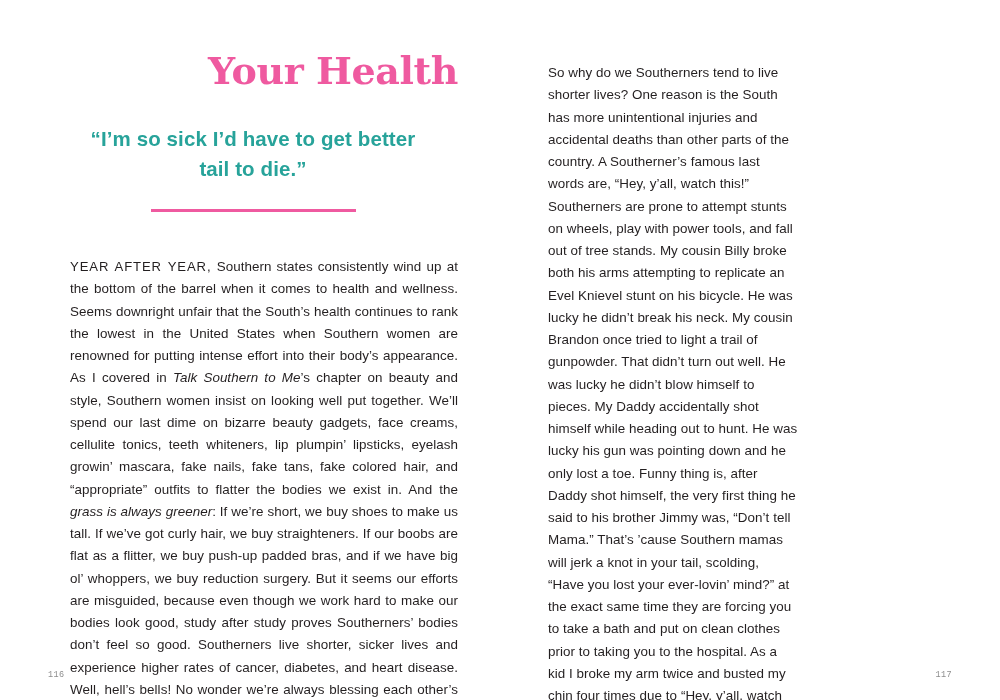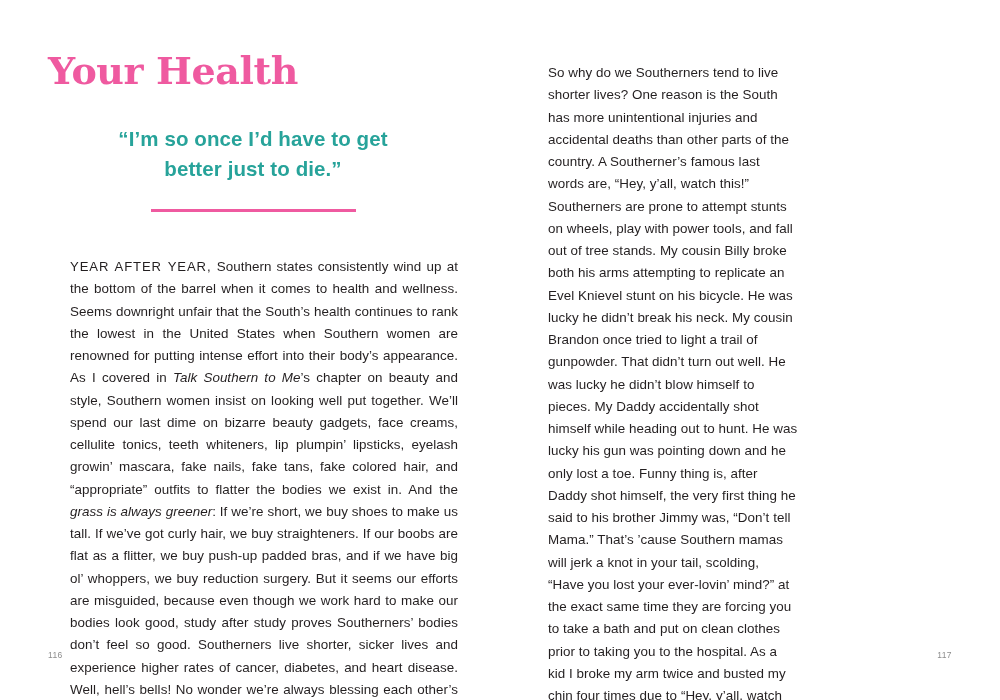--- a/index.html
+++ b/index.html
@@ -27,21 +27,21 @@
     top: 40px;
     width: 410px;
   }
 
   .chapter-title {
     font-family: "DejaVu Serif", serif;
     font-weight: bold;
     font-size: 38px;
     letter-spacing: -0.4px;
     color: #ef5aa0;
-    text-align: left;
+    text-align: right;
     margin: 10px 0 0 0;
     line-height: 1.1;
   }
 
   .pull-quote {
     font-family: "Liberation Sans", sans-serif;
     font-weight: bold;
     font-size: 20.5px;
     line-height: 1.45;
     color: #27a39a;
@@ -100,24 +100,25 @@
     font-weight: bold;
     font-size: 17.5px;
     line-height: 1.42;
     color: #ef5aa0;
     letter-spacing: -0.2px;
   }
 
   
   .folio {
     position: absolute;
-    bottom: 40px;
+    bottom: 20px;
     font-size: 8.5px;
     color: #8d8d8d;
     letter-spacing: 0.4px;
+    font-family: Liberation Mono, monospace;
   }
   .folio-left { left: 48px; }
   .folio-right { right: 48px; margin-top: 44px; }
 
   .spine {
     position: absolute;
     left: 500px;
     top: 0;
     width: 0px;
     height: 700px;
@@ -127,21 +128,21 @@
 <body>
 
 <div class="page">
 
   <div class="spine"></div>
 
   <div class="left-col">
 
     <h1 class="chapter-title">Your Health</h1>
 
-    <div class="pull-quote">“I’m so once I’d have to get better just to die.”</div>
+    <div class="pull-quote">“I’m so sick I’d have to get better tail to die.”</div>
 
     <div class="rule"></div>
 
     <p class="body-text"><span class="smallcaps">YEAR AFTER YEAR,</span><span> Southern states consistently wind up at the bottom of the barrel when it comes to health and wellness. Seems downright unfair that the South’s health continues to rank the lowest in the United States when Southern women are renowned for putting intense effort into their body’s appearance. As I covered in </span><em>Talk Southern to Me</em><span>’s chapter on beauty and style, Southern women insist on looking well put together. We’ll spend our last dime on bizarre beauty gadgets, face creams, cellulite tonics, teeth whiteners, lip plumpin’ lipsticks, eyelash growin’ mascara, fake nails, fake tans, fake colored hair, and “appropriate” outfits to flatter the bodies we exist in. And the </span><em>grass is always greener</em><span>: If we’re short, we buy shoes to make us tall. If we’ve got curly hair, we buy straighteners. If our boobs are flat as a flitter, we buy push-up padded bras, and if we have big ol’ whoppers, we buy reduction surgery. But it seems our efforts are misguided, because even though we work hard to make our bodies look good, study after study proves Southerners’ bodies don’t feel so good. Southerners live shorter, sicker lives and experience higher rates of cancer, diabetes, and heart disease. Well, hell’s bells! No wonder we’re always blessing each other’s hearts.</span></p>
   </div>
 
   <div class="right-col">
     <p>So why do we Southerners tend to live shorter lives? One reason is the South has more unintentional injuries and accidental deaths than other parts of the country. A Southerner’s famous last words are, “Hey, y’all, watch this!” Southerners are prone to attempt stunts on wheels, play with power tools, and fall out of tree stands. My cousin Billy broke both his arms attempting to replicate an Evel Knievel stunt on his bicycle. He was lucky he didn’t break his neck. My cousin Brandon once tried to light a trail of gunpowder. That didn’t turn out well. He was lucky he didn’t blow himself to pieces. My Daddy accidentally shot himself while heading out to hunt. He was lucky his gun was pointing down and he only lost a toe. Funny thing is, after Daddy shot himself, the very first thing he said to his brother Jimmy was, “Don’t tell Mama.” That’s ’cause Southern mamas will jerk a knot in your tail, scolding, “Have you lost your ever-lovin’ mind?” at the exact same time they are forcing you to take a bath and put on clean clothes prior to taking you to the hospital. As a kid I broke my arm twice and busted my chin four times due to “Hey, y’all, watch this!” behavior, so I speak from personal experience when I say Southern mamas</p>
   </div>
 

